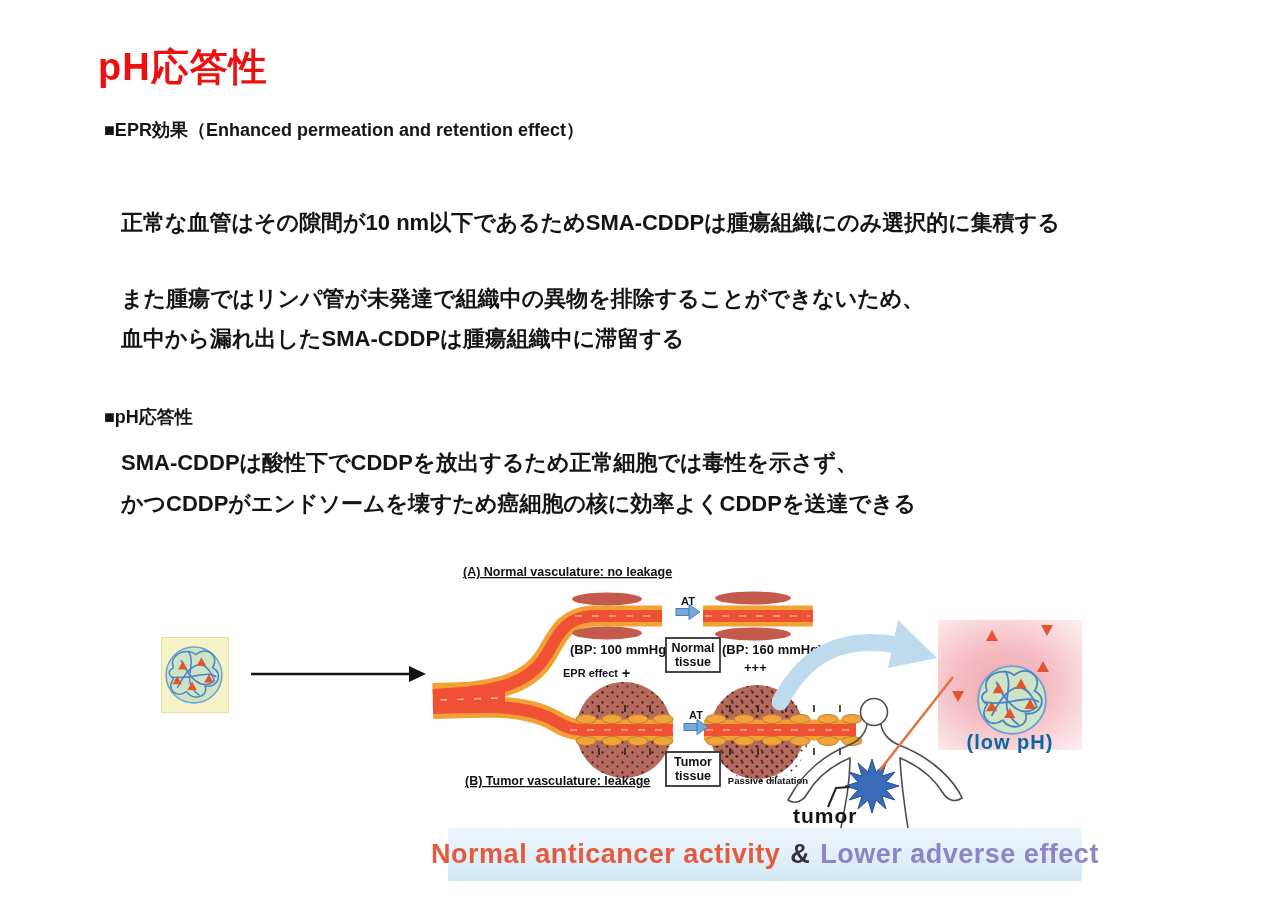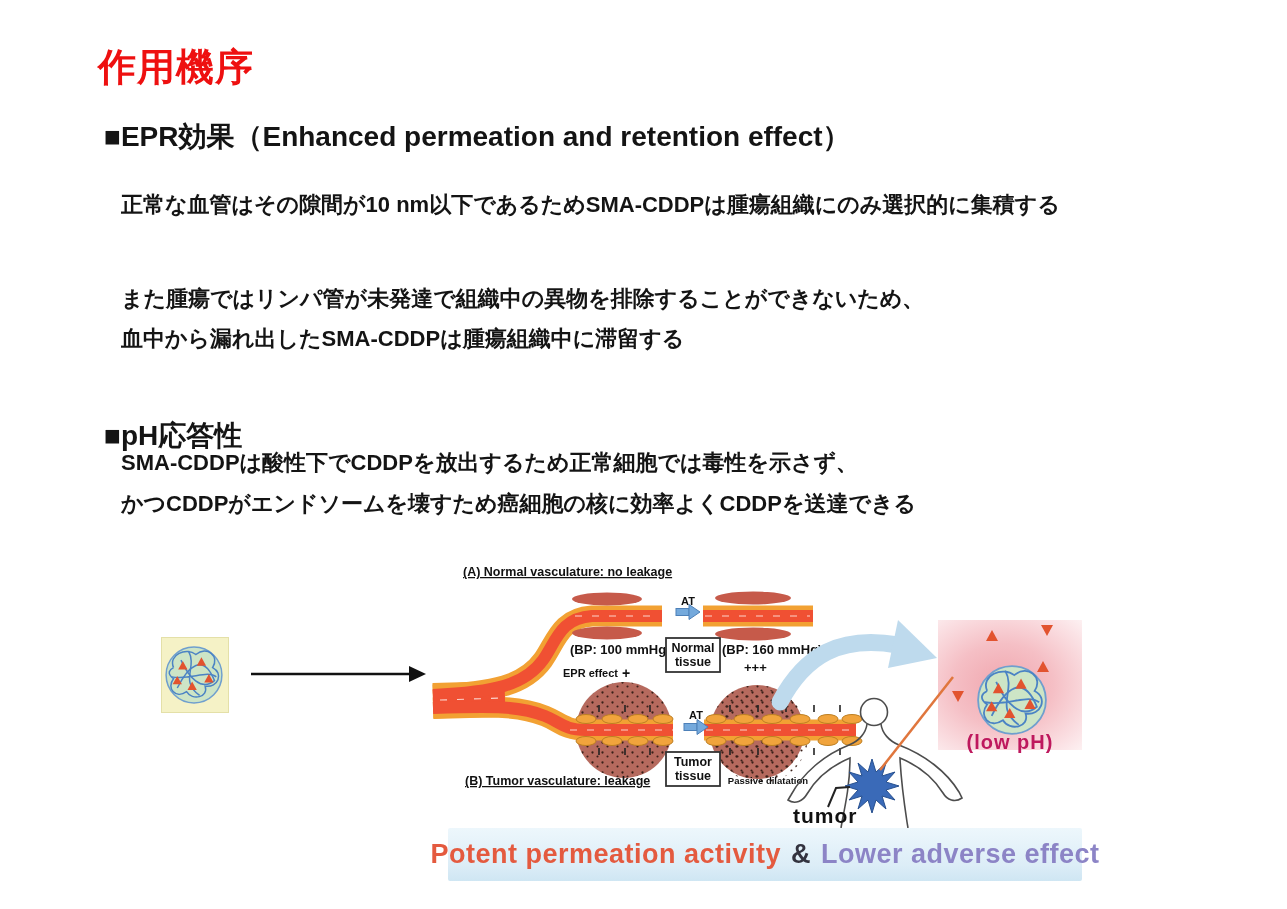--- a/index.html
+++ b/index.html
@@ -5,41 +5,41 @@
   html,body{margin:0;padding:0;background:#888;}
   .slide{
     position:relative; width:1287px; height:909px; background:#ffffff;
     font-family:"Liberation Sans","DejaVu Sans",sans-serif; overflow:hidden;
   }
   .title{
     position:absolute; left:98px; top:42px; margin:0;
     font-size:38px; font-weight:bold; color:#ee1010; letter-spacing:1px;
   }
   .tline{ position:absolute; font-weight:bold; color:#141414; white-space:nowrap; }
-  .heading{ font-size:28px; left:104px;text-align:center; }
+  .heading{ font-size:18px; left:104px;text-align:center; }
   .bodyline{ font-size:22px; left:121px; }
-  .h-epr{ top:118px; } .l1{ top:158px; } .l2{ top:190px; }
+  .h-epr{ top:118px; } .l1{ top:158px; } .l2{ top:208px; }
   .l3{ top:284px; } .l4{ top:324px; }
-  .h-ph{ top:417px; } .l5{ top:448px; } .l6{ top:489px; }
+  .h-ph{ top:405px; } .l5{ top:448px; } .l6{ top:489px; }
 
   .micelle-photo{
     position:absolute; left:161px; top:637px; width:66px; height:74px;
     background:#f5f2c6; border:1px solid #e4e0a8;
   }
   .pink-box{
     position:absolute; left:938px; top:620px; width:144px; height:130px;
     background:radial-gradient(ellipse at 45% 50%, #f0a6ae 0%, #f5bfc5 45%, #fbe3e6 85%, #fdf1f2 100%);
   }
   .fast-release{
     position:absolute; left:928px; top:581px; width:164px; text-align:center;
     color:#e8513b; font-size:19px; font-weight:bold; line-height:1.12; letter-spacing:0.5px;
   }
   .low-ph{
     position:absolute; left:933px; top:731px; width:154px; text-align:center;
-    color:#be185d; font-size:20px; font-weight:bold; letter-spacing:1px;
+    color:#0369a1; font-size:20px; font-weight:bold; letter-spacing:1px;
   }
   .banner{
     position:absolute; left:448px; top:828px; width:634px; height:53px;
     background:linear-gradient(180deg,#edf7fc 0%, #dcedf7 70%, #cfe6f3 100%);
     display:flex; align-items:center; justify-content:center; gap:10px;
     font-size:27px; font-weight:bold; letter-spacing:0.5px; white-space:nowrap; border-radius:2px;
   }
   .banner .c1{ color:#e45a3f; }
   .banner .amp{ color:#33333f; }
   .banner .c2{ color:#8c84c6; }
@@ -49,21 +49,21 @@
   .figlabel{ font-size:12.5px; font-weight:bold; text-decoration:underline; }
   .bp{ font-size:13px; font-weight:bold; }
   .boxtxt{ font-size:12.5px; font-weight:bold; text-anchor:middle; }
   .small{ font-size:11px; font-weight:bold; }
 </style>
 </head>
 <body>
 
 <div class="slide">
 
-  <h1 class="title">作用機序</h1>
+  <h1 class="title">pH応答性</h1>
 
   <div class="tline heading h-epr">■EPR効果（Enhanced permeation and retention effect）</div>
   <div class="tline bodyline l2">正常な血管はその隙間が10 nm以下であるためSMA-CDDPは腫瘍組織にのみ選択的に集積する</div>
   <div class="tline bodyline l4">血中から漏れ出したSMA-CDDPは腫瘍組織中に滞留する</div>
   <div class="tline bodyline l3">また腫瘍ではリンパ管が未発達で組織中の異物を排除することができないため、</div>
   <div class="tline heading h-ph">■pH応答性</div>
   <div class="tline bodyline l6">かつCDDPがエンドソームを壊すため癌細胞の核に効率よくCDDPを送達できる</div>
   <div class="tline bodyline l5">SMA-CDDPは酸性下でCDDPを放出するため正常細胞では毒性を示さず、</div>
 
   <div class="micelle-photo"></div>
@@ -231,18 +231,18 @@
     <use href="#micelle" transform="translate(194,675) scale(0.93)"></use>
     <g>
       <line x1="251" y1="674" x2="409" y2="674" stroke="#111" stroke-width="2.5"></line>
       <polygon points="409,666 426,674 409,682" fill="#111"></polygon>
     </g>
   </svg>
 
   <div class="low-ph">(low pH)</div>
 
   <div class="banner">
-    <span class="c1">Potent permeation activity</span>
+    <span class="c1">Normal anticancer activity</span>
     <span class="amp">&amp;</span>
     <span class="c2">Lower adverse effect</span>
   </div>
 
 </div>
 
 </body></html>

